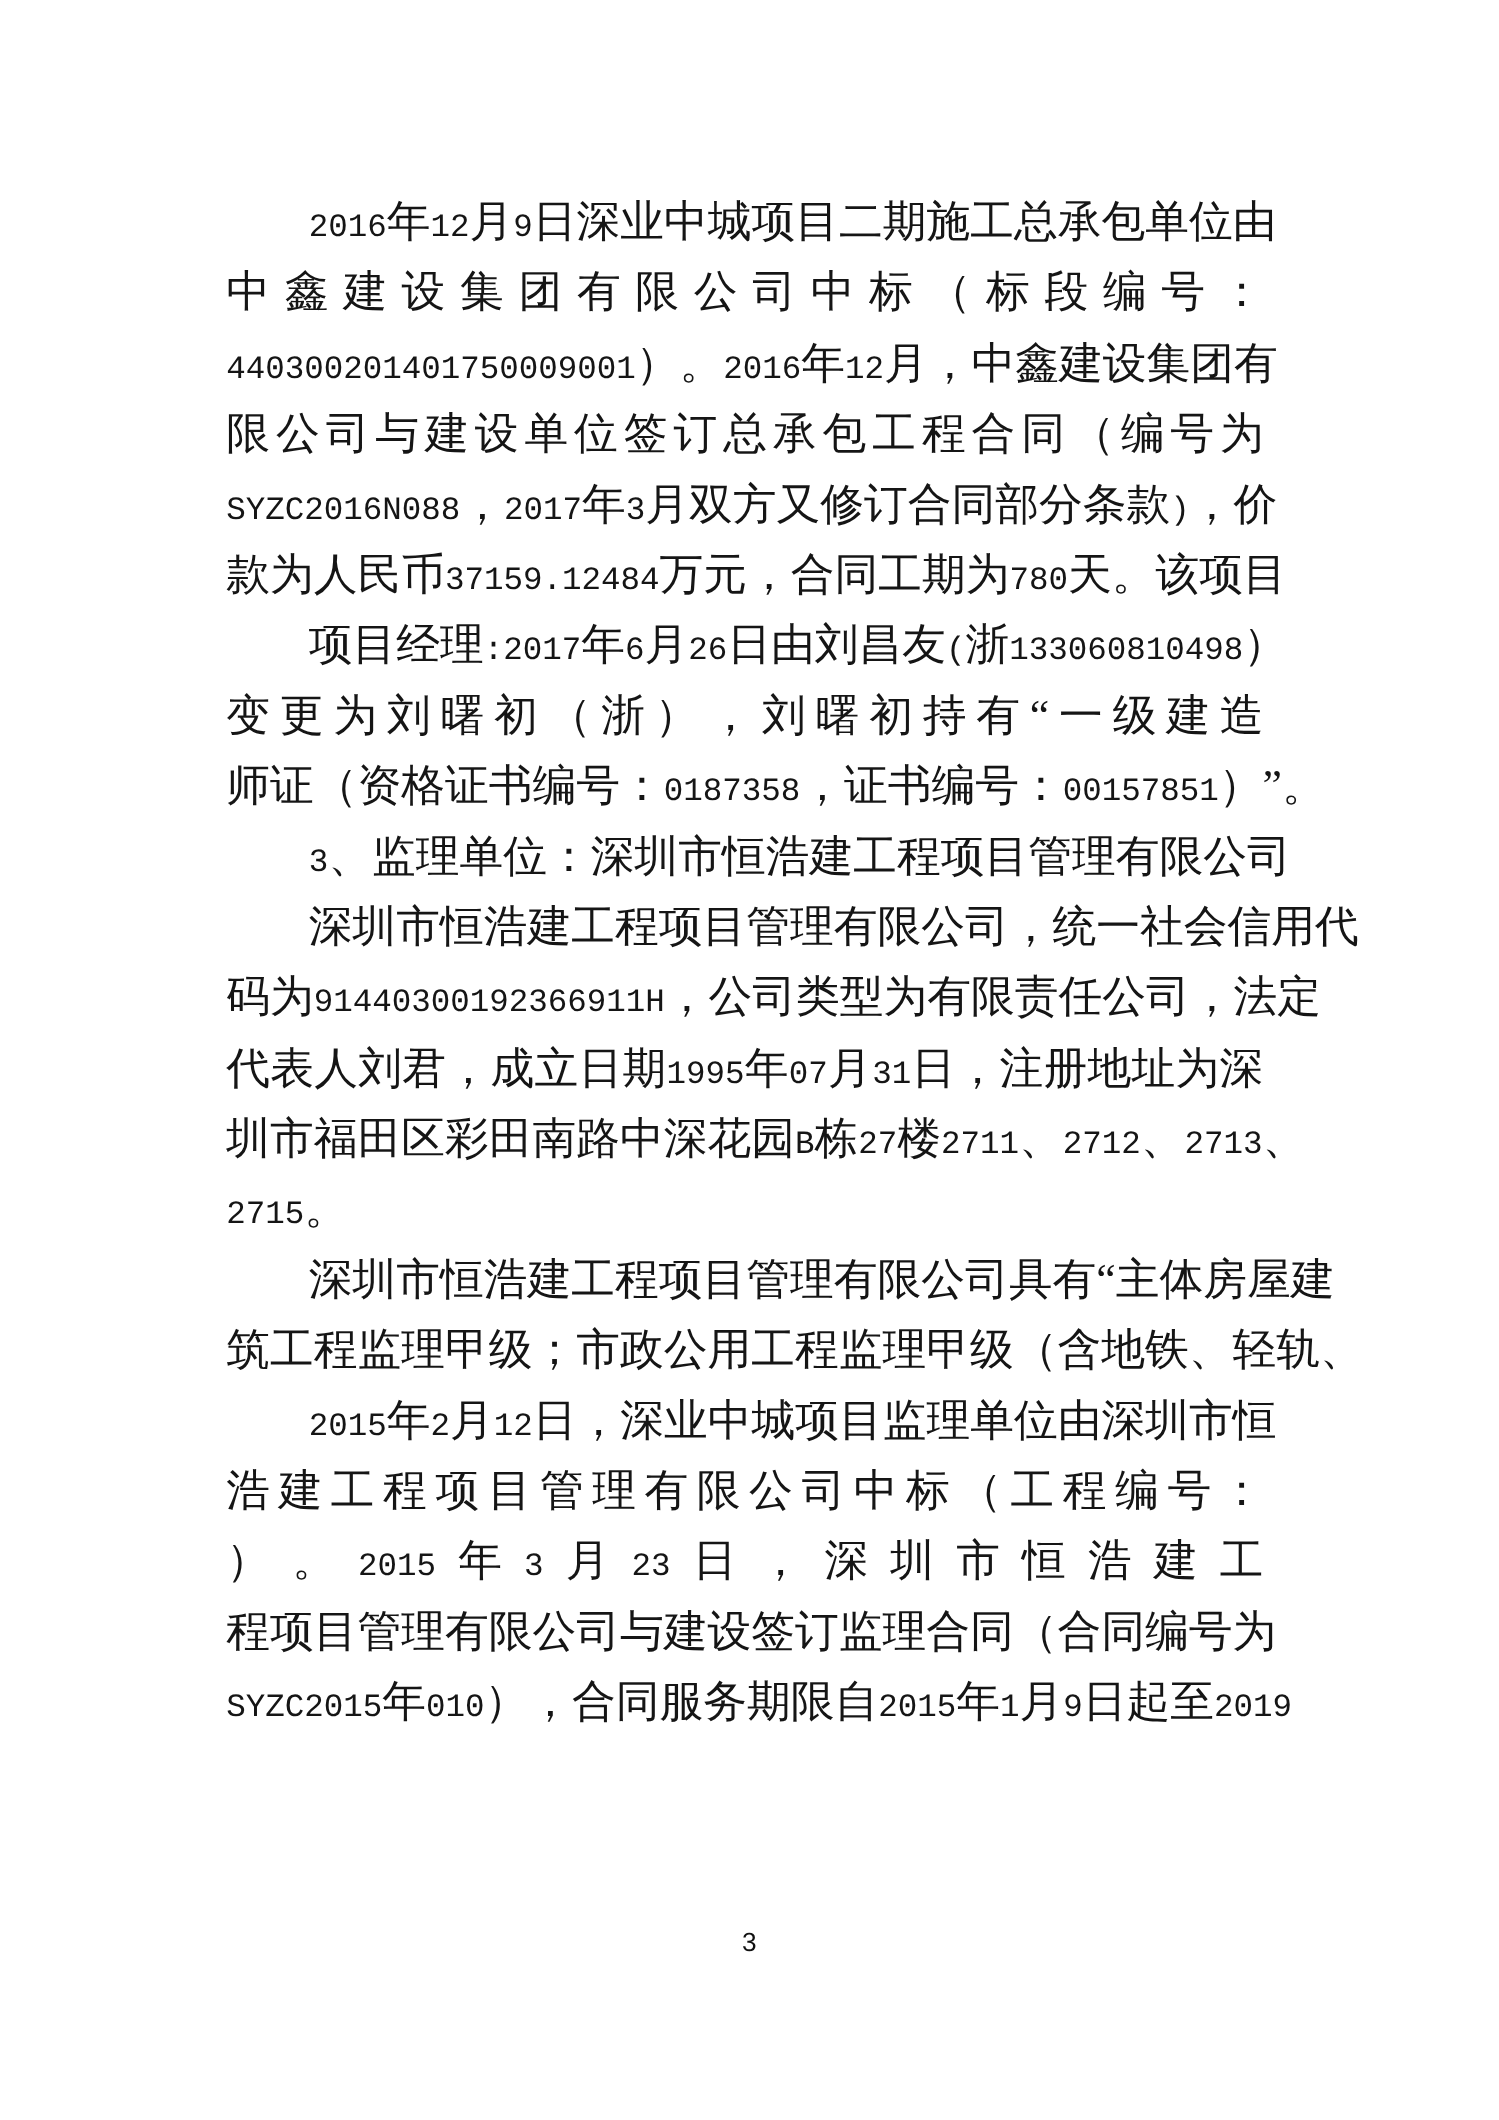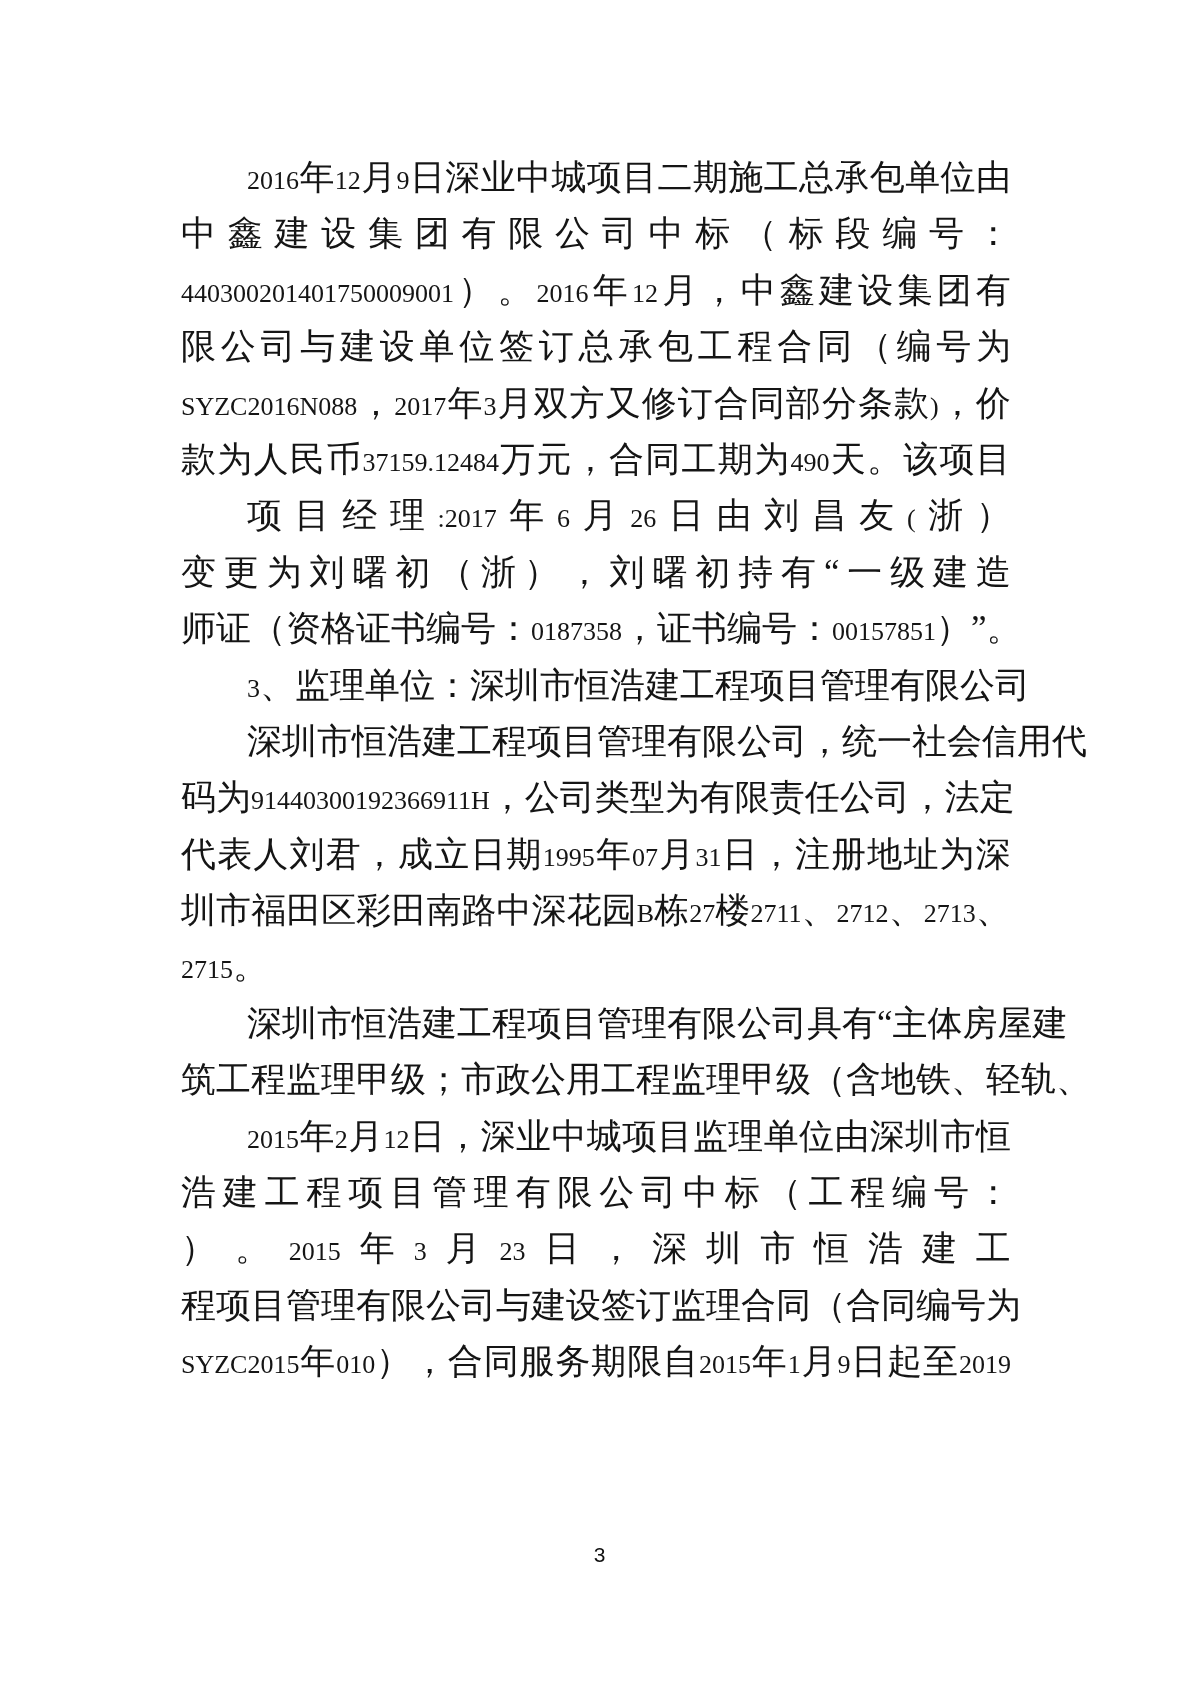--- a/index.html
+++ b/index.html
@@ -46,20 +46,21 @@
   .line.justify > span {
     display: inline-block;
     line-height: 56.4px;
     white-space: pre;
   }
   .line.indent {
     padding-left: 66px;
   }
   .lat {
     font-size: 26px;
+    font-family: Liberation Mono, monospace;
   }
   .footer {
     position: absolute;
     left: 0;
     top: 1538px;
     width: 1199px;
     text-align: center;
     font-family: "Liberation Sans", "DejaVu Sans", sans-serif;
     font-size: 21px;
     line-height: 34px;
@@ -185,21 +186,21 @@
         <span>币</span>
         <span class="lat">37159.12484</span>
         <span>万</span>
         <span>元</span>
         <span>，</span>
         <span>合</span>
         <span>同</span>
         <span>工</span>
         <span>期</span>
         <span>为</span>
-        <span class="lat">490</span>
+        <span class="lat">780</span>
         <span>天</span>
         <span>。</span>
         <span>该</span>
         <span>项</span>
         <span>目</span>
       </div>
       <div class="line justify indent">
         <span>项</span>
         <span>目</span>
         <span>经</span>
@@ -209,20 +210,21 @@
         <span class="lat">6</span>
         <span>月</span>
         <span class="lat">26</span>
         <span>日</span>
         <span>由</span>
         <span>刘</span>
         <span>昌</span>
         <span>友</span>
         <span class="lat">(</span>
         <span>浙</span>
+        <span class="lat">133060810498</span>
         <span>）</span>
       </div>
       <div class="line justify">
         <span>变</span>
         <span>更</span>
         <span>为</span>
         <span>刘</span>
         <span>曙</span>
         <span>初</span>
         <span>（</span>

